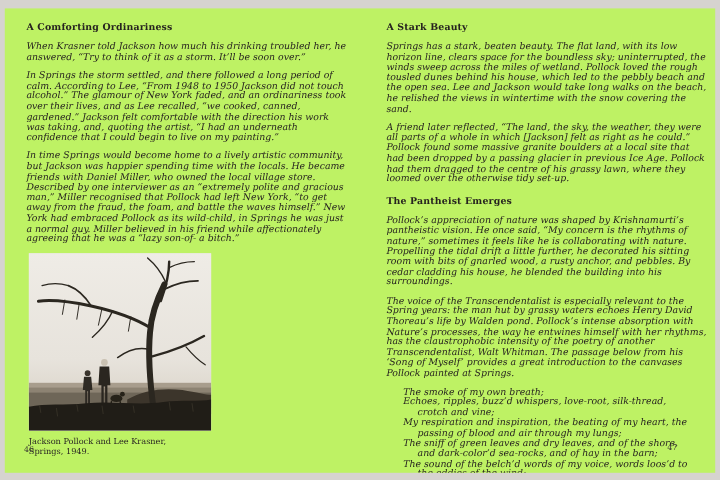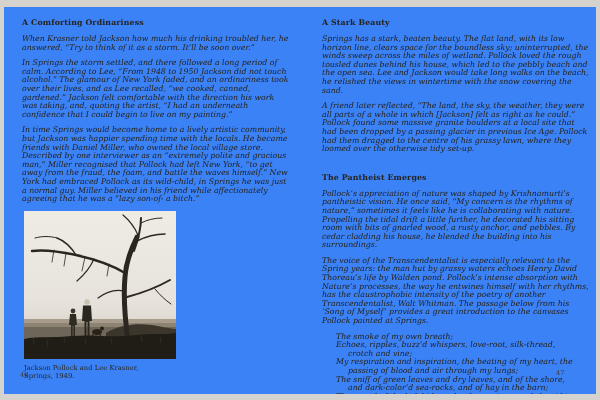--- a/index.html
+++ b/index.html
@@ -5,31 +5,31 @@
   html,body{margin:0;padding:0;}
   body{
     width:600px;height:400px;position:relative;
     background:#d6d3cf;
     font-family:"DejaVu Serif","Liberation Serif",serif;
     color:#26231f;
     -webkit-font-smoothing:antialiased;
   }
   .spread{
     position:absolute;left:4px;right:4px;top:7px;bottom:6px;
-    background:#3b82f6;
+    background:#bef264;
     overflow:hidden;
   }
   .col{position:absolute;top:11px;width:268px;}
   .col-left{left:18px;}
   .col-right{left:318px;}
   h2.head{
     font-size:7.8px;font-weight:bold;line-height:9px;
     margin:0 0 8px 0;letter-spacing:.15px;
   }
-  h2.head.mid{margin-top:19px;}
+  h2.head.mid{margin-top:9px;}
   p.body{
     font-size:7.8px;line-height:8.6px;margin:0 0 7px 0;
     text-align:left;
     font-style:italic;
   }
   figure.photo{
     margin:6px 0 0 2px;padding:0;width:140px;
   }
   .photo-frame{width:152px;height:148px;display:block;background:#e9e6e0;}
   figcaption{

